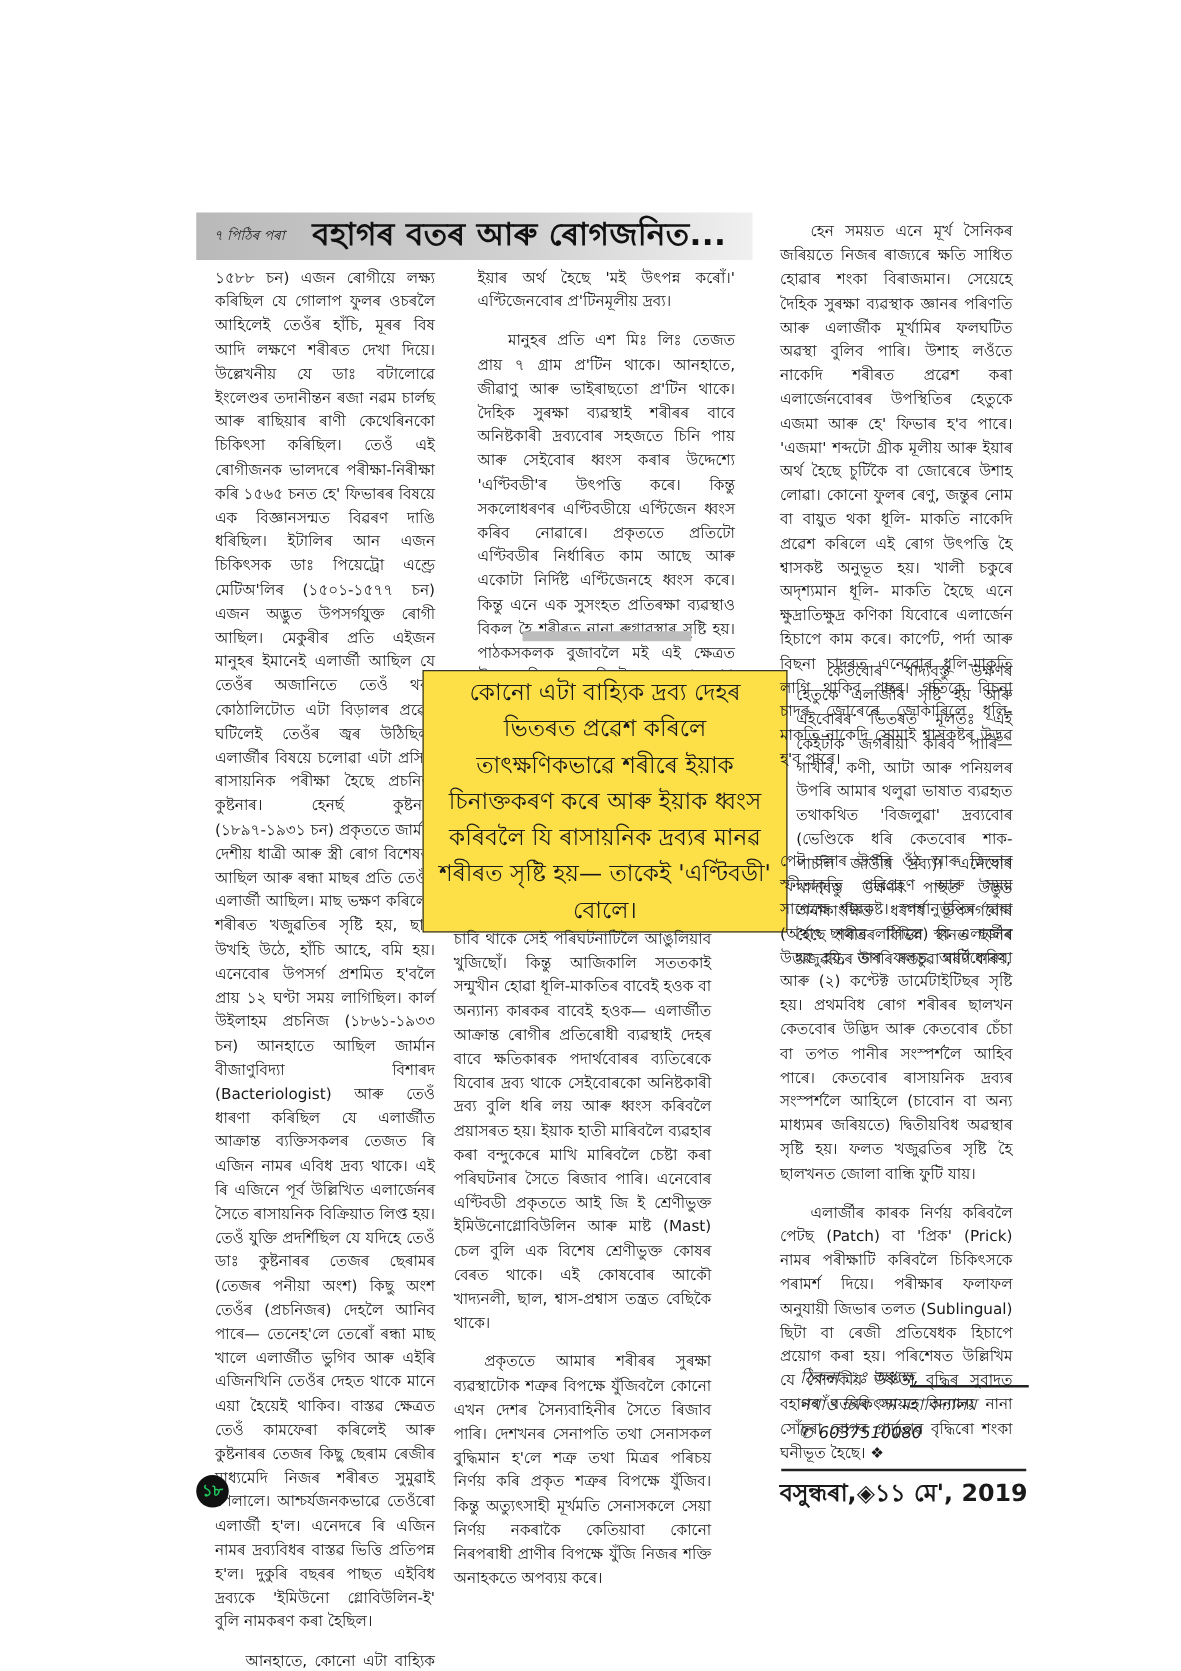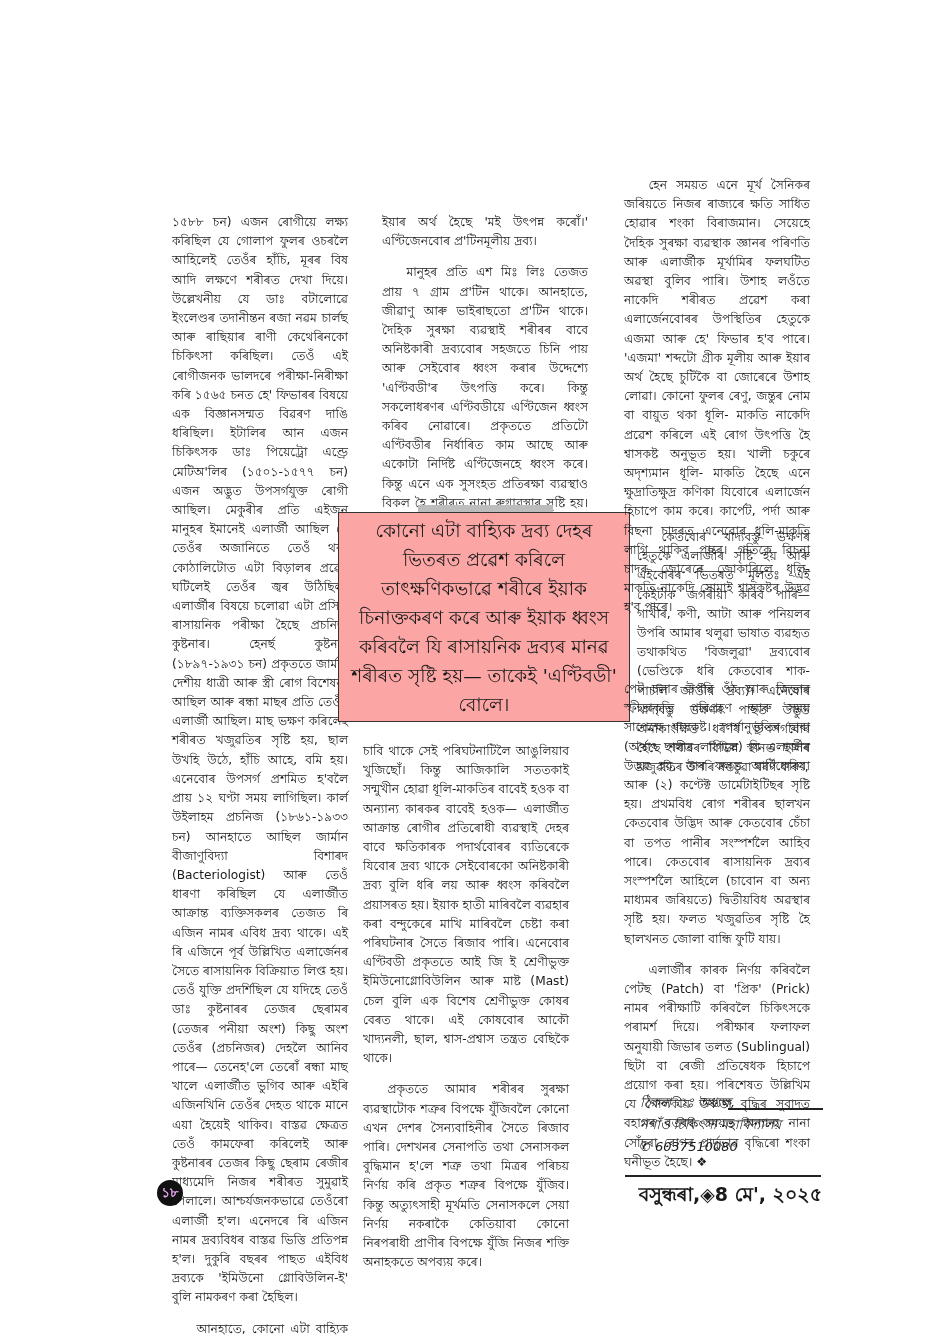--- a/index.html
+++ b/index.html
@@ -15,41 +15,45 @@
 
   .col { position: absolute; font-size: 12.2px; line-height: 19.2px; text-align: justify; }
   .col p { margin: 12px; }
   .col p.ind { text-indent: 2em; }
   .c1 { left: 160px; top: 201px; width: 200px; }
   .c2 { left: 370px; top: 201px; width: 230px; }
   .c2b { left: 351px; top: 730px; width: 230px; }
   .c3 { left: 612px; top: 164px; width: 210px; }
   .c3b { left: 625px; top: 516px; width: 197px; }
   .c3c { left: 612px; top: 668px; width: 210px; }
-  .pull { position: absolute; left: 338px; top: 512px; width: 292px; height: 210px;
-          border: 1.5px solid #333; background: #fca5a5; box-sizing: border-box;
+  .pull { position: absolute; left: 338px; top: 536px; width: 292px; height: 210px;
+          border: 1.5px solid #333; background: #fde047; box-sizing: border-box;
           display: flex; align-items: center; justify-content: center; text-align: center; }
   .pull-tab { position: absolute; left: 418px; top: 505px; width: 135px; height: 8px; background: #bdbdbd; }
   .pull .txt { font-size: 18.5px; line-height: 29px; padding: 0 8px; color: #1a1a1a; }
 
   .sign { position: absolute; left: 640px; top: 1092px; width: 180px; 
           font-style: italic; font-size: 13px; line-height: 22px; }
   .sign-rule { position: absolute; left: 728px; top: 1108px; width: 95px; height: 1.5px; background: #222; }
   .foot-rule { position: absolute; left: 625px; top: 1175px; width: 196px; height: 1.5px; background: #222; }
   .footer-right { position: absolute; left: 620px; top: 1180px; width: 202px; text-align: right;
                   font-size: 19px; font-weight: bold; white-space: nowrap; }
   .page-num { position: absolute; left: 157px; top: 1180px; width: 26px; height: 26px; border-radius: 50%;
-              background: #111; color: #f0abfc; font-size: 13px; font-weight: bold;
+              background: #111; color: #22c55e; font-size: 13px; font-weight: bold;
               display: flex; align-items: center; justify-content: center; }
 </style>
 </head>
 <body>
 
 <div class="page">
 
+  <div class="banner">
+    <span class="cont">৭ পিঠিৰ পৰা</span>
+    <span class="title">বহাগৰ বতৰ আৰু ৰোগজনিত...</span>
+  </div>
 
   <div class="col c1">
     <p>১৫৮৮ চন) এজন ৰোগীয়ে লক্ষ্য কৰিছিল যে গোলাপ ফুলৰ ওচৰলৈ আহিলেই তেওঁৰ হাঁচি, মূৰৰ বিষ আদি লক্ষণে শৰীৰত দেখা দিয়ে। উল্লেখনীয় যে ডাঃ বটালোৱে ইংলেণ্ডৰ তদানীন্তন ৰজা নৱম চাৰ্লছ আৰু ৰাছিয়াৰ ৰাণী কেথেৰিনকো চিকিৎসা কৰিছিল। তেওঁ এই ৰোগীজনক ভালদৰে পৰীক্ষা-নিৰীক্ষা কৰি ১৫৬৫ চনত হে' ফিভাৰৰ বিষয়ে এক বিজ্ঞানসন্মত বিৱৰণ দাঙি ধৰিছিল। ইটালিৰ আন এজন চিকিৎসক ডাঃ পিয়েট্ৰো এণ্ড্ৰে মেটিঅ'লিৰ (১৫০১-১৫৭৭ চন) এজন অদ্ভুত উপসৰ্গযুক্ত ৰোগী আছিল। মেকুৰীৰ প্ৰতি এইজন মানুহৰ ইমানেই এলাৰ্জী আছিল যে তেওঁৰ অজানিতে তেওঁ থকা কোঠালিটোত এটা বিড়ালৰ প্ৰৱেশ ঘটিলেই তেওঁৰ জ্বৰ উঠিছিল। এলাৰ্জীৰ বিষয়ে চলোৱা এটা প্ৰসিদ্ধ ৰাসায়নিক পৰীক্ষা হৈছে প্ৰচনিজ কুষ্টনাৰ। হেনৰ্ছ কুষ্টনাৰ (১৮৯৭-১৯৩১ চন) প্ৰকৃততে জাৰ্মান দেশীয় ধাত্ৰী আৰু স্ত্ৰী ৰোগ বিশেষজ্ঞ আছিল আৰু ৰন্ধা মাছৰ প্ৰতি তেওঁৰ এলাৰ্জী আছিল। মাছ ভক্ষণ কৰিলেই শৰীৰত খজুৱতিৰ সৃষ্টি হয়, ছাল উখহি উঠে, হাঁচি আহে, বমি হয়। এনেবোৰ উপসৰ্গ প্ৰশমিত হ'বলৈ প্ৰায় ১২ ঘণ্টা সময় লাগিছিল। কাৰ্ল উইলাহম প্ৰচনিজ (১৮৬১-১৯৩৩ চন) আনহাতে আছিল জাৰ্মান বীজাণুবিদ্যা বিশাৰদ (Bacteriologist) আৰু তেওঁ ধাৰণা কৰিছিল যে এলাৰ্জীত আক্ৰান্ত ব্যক্তিসকলৰ তেজত ৰি এজিন নামৰ এবিধ দ্ৰব্য থাকে। এই ৰি এজিনে পূৰ্ব উল্লিখিত এলাৰ্জেনৰ সৈতে ৰাসায়নিক বিক্ৰিয়াত লিপ্ত হয়। তেওঁ যুক্তি প্ৰদৰ্শিছিল যে যদিহে তেওঁ ডাঃ কুষ্টনাৰৰ তেজৰ ছেৰামৰ (তেজৰ পনীয়া অংশ) কিছু অংশ তেওঁৰ (প্ৰচনিজৰ) দেহলৈ আনিব পাৰে— তেনেহ'লে তেৰোঁ ৰন্ধা মাছ খালে এলাৰ্জীত ভুগিব আৰু এইৰি এজিনখিনি তেওঁৰ দেহত থাকে মানে এয়া হৈয়েই থাকিব। বাস্তৱ ক্ষেত্ৰত তেওঁ কামফেৰা কৰিলেই আৰু কুষ্টনাৰৰ তেজৰ কিছু ছেৰাম ৰেজীৰ মাধ্যমেদি নিজৰ শৰীৰত সুমুৱাই পেলালে। আশ্চৰ্যজনকভাৱে তেওঁৰো এলাৰ্জী হ'ল। এনেদৰে ৰি এজিন নামৰ দ্ৰব্যবিধৰ বাস্তৱ ভিত্তি প্ৰতিপন্ন হ'ল। দুকুৰি বছৰৰ পাছত এইবিধ দ্ৰব্যকে 'ইমিউনো গ্লোবিউলিন-ই' বুলি নামকৰণ কৰা হৈছিল।</p>
     <p class="ind">আনহাতে, কোনো এটা বাহ্যিক দ্ৰব্য দেহৰ ভিতৰত প্ৰৱেশ কৰিলে তাৎক্ষণিকভাৱে শৰীৰে ইয়াক চিনাক্তকৰণ কৰে আৰু ইয়াক ধ্বংস কৰিবলৈ যি ৰাসায়নিক দ্ৰব্যৰ মানৱ শৰীৰত সৃষ্টি হয়— তাকেই 'এণ্টিবডী' বোলে। এইশব্দটিগ্ৰীকমূলীয় আৰু</p>
   </div>
 
   <div class="col c2">
     <p>ইয়াৰ অৰ্থ হৈছে 'মই উৎপন্ন কৰোঁ।' এণ্টিজেনবোৰ প্ৰ'টিনমূলীয় দ্ৰব্য।</p>
     <p class="ind">মানুহৰ প্ৰতি এশ মিঃ লিঃ তেজত প্ৰায় ৭ গ্ৰাম প্ৰ'টিন থাকে। আনহাতে, জীৱাণু আৰু ভাইৰাছতো প্ৰ'টিন থাকে। দৈহিক সুৰক্ষা ব্যৱস্থাই শৰীৰৰ বাবে অনিষ্টকাৰী দ্ৰব্যবোৰ সহজতে চিনি পায় আৰু সেইবোৰ ধ্বংস কৰাৰ উদ্দেশ্যে 'এণ্টিবডী'ৰ উৎপত্তি কৰে। কিন্তু সকলোধৰণৰ এণ্টিবডীয়ে এণ্টিজেন ধ্বংস কৰিব নোৱাৰে। প্ৰকৃততে প্ৰতিটো এণ্টিবডীৰ নিৰ্ধাৰিত কাম আছে আৰু একোটা নিৰ্দিষ্ট এণ্টিজেনহে ধ্বংস কৰে। কিন্তু এনে এক সুসংহত প্ৰতিৰক্ষা ব্যৱস্থাও বিকল হৈ শৰীৰত নানা ৰুগ্নাৱস্থাৰ সৃষ্টি হয়। পাঠকসকলক বুজাবলৈ মই এই ক্ষেত্ৰত উপমা হিচাপে প্ৰতিটো তলা (Lock) খুলিবলৈ যিদৰে এটাহে নিৰ্দিষ্ট</p>
   </div>
@@ -81,16 +85,16 @@
     <div>নগাঁও চিকিৎসা মহাবিদ্যালয়</div>
     <div>
       <span>✆</span>
       <span>6037510080</span>
     </div>
   </div>
 
   <div class="foot-rule"></div>
   <div class="page-num">১৮</div>
   <div class="footer-right">
-    <span>বসুন্ধৰা</span><span>,</span><span>◈</span><span>8 মে', ২০২৫</span>
+    <span>বসুন্ধৰা</span><span>,</span><span>◈</span><span>১১ মে', 2019</span>
   </div>
 
 </div>
 
 </body></html>

